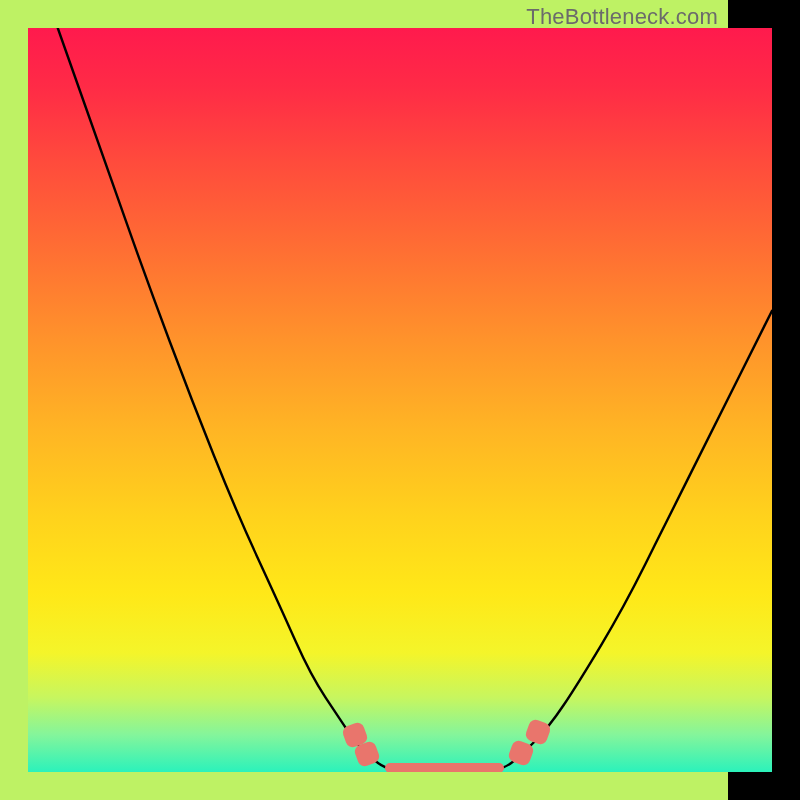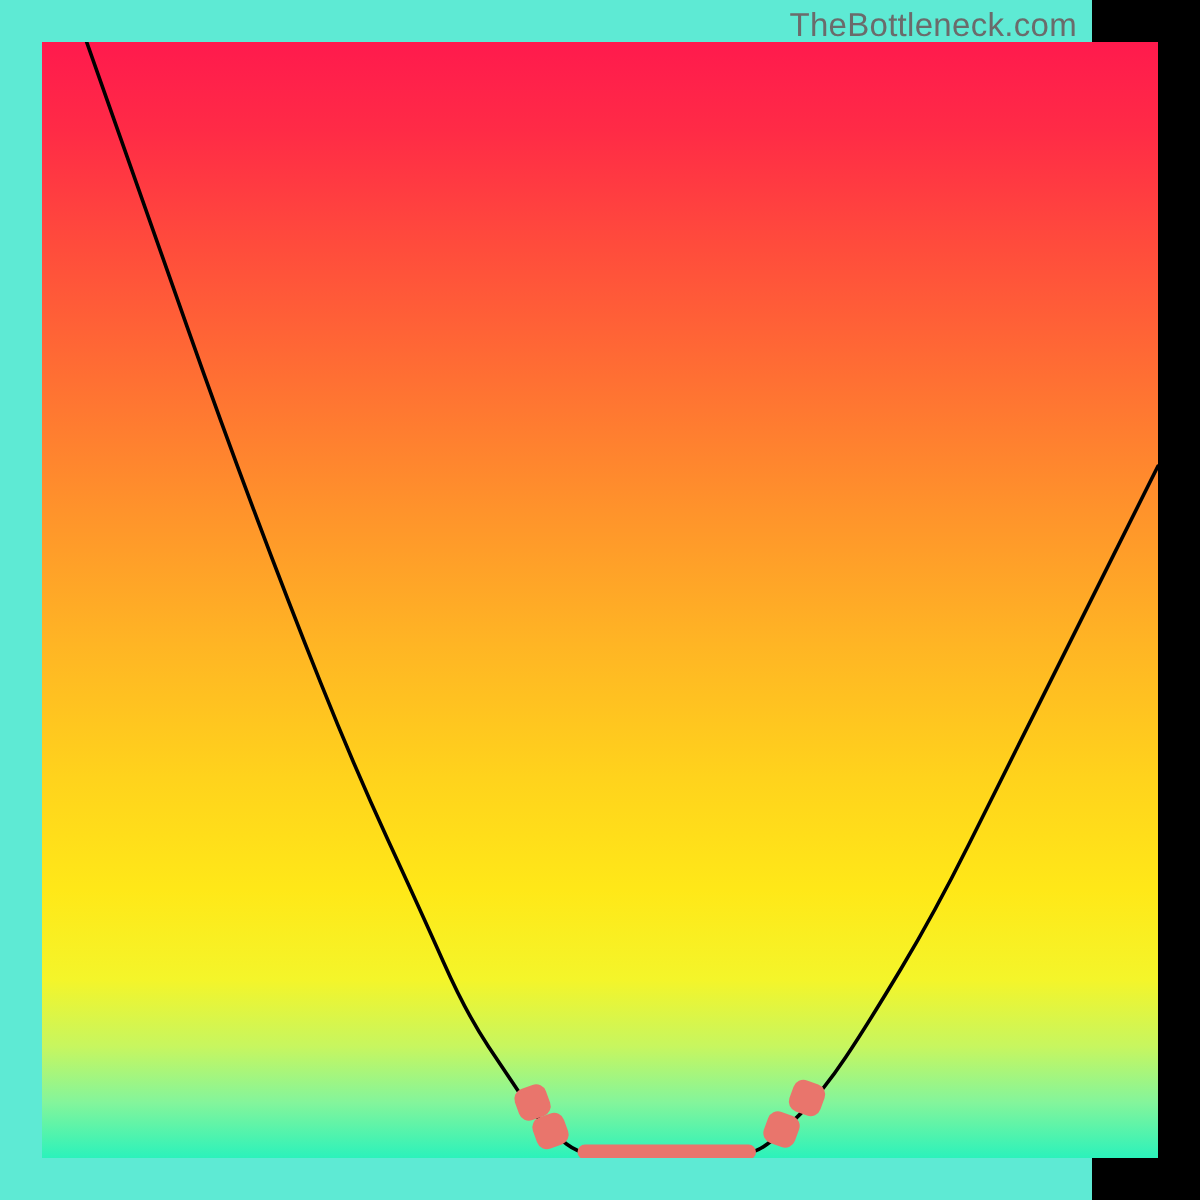--- a/index.html
+++ b/index.html
@@ -8,21 +8,21 @@
     width: 800px;
     height: 800px;
     background: #000;
     overflow: hidden;
     font-family: Arial, Helvetica, sans-serif;
   }
   .frame {
     position: absolute;
     left: 0; top: 0;
     width: 728px; height: 800px;
-    background: #5eead4;
+    background: #bef264;
   }
   .plot {
     position: absolute;
     left: 28px;
     top: 28px;
     width: 744px;
     height: 744px;
     overflow: hidden;
   }
   .gradient {

